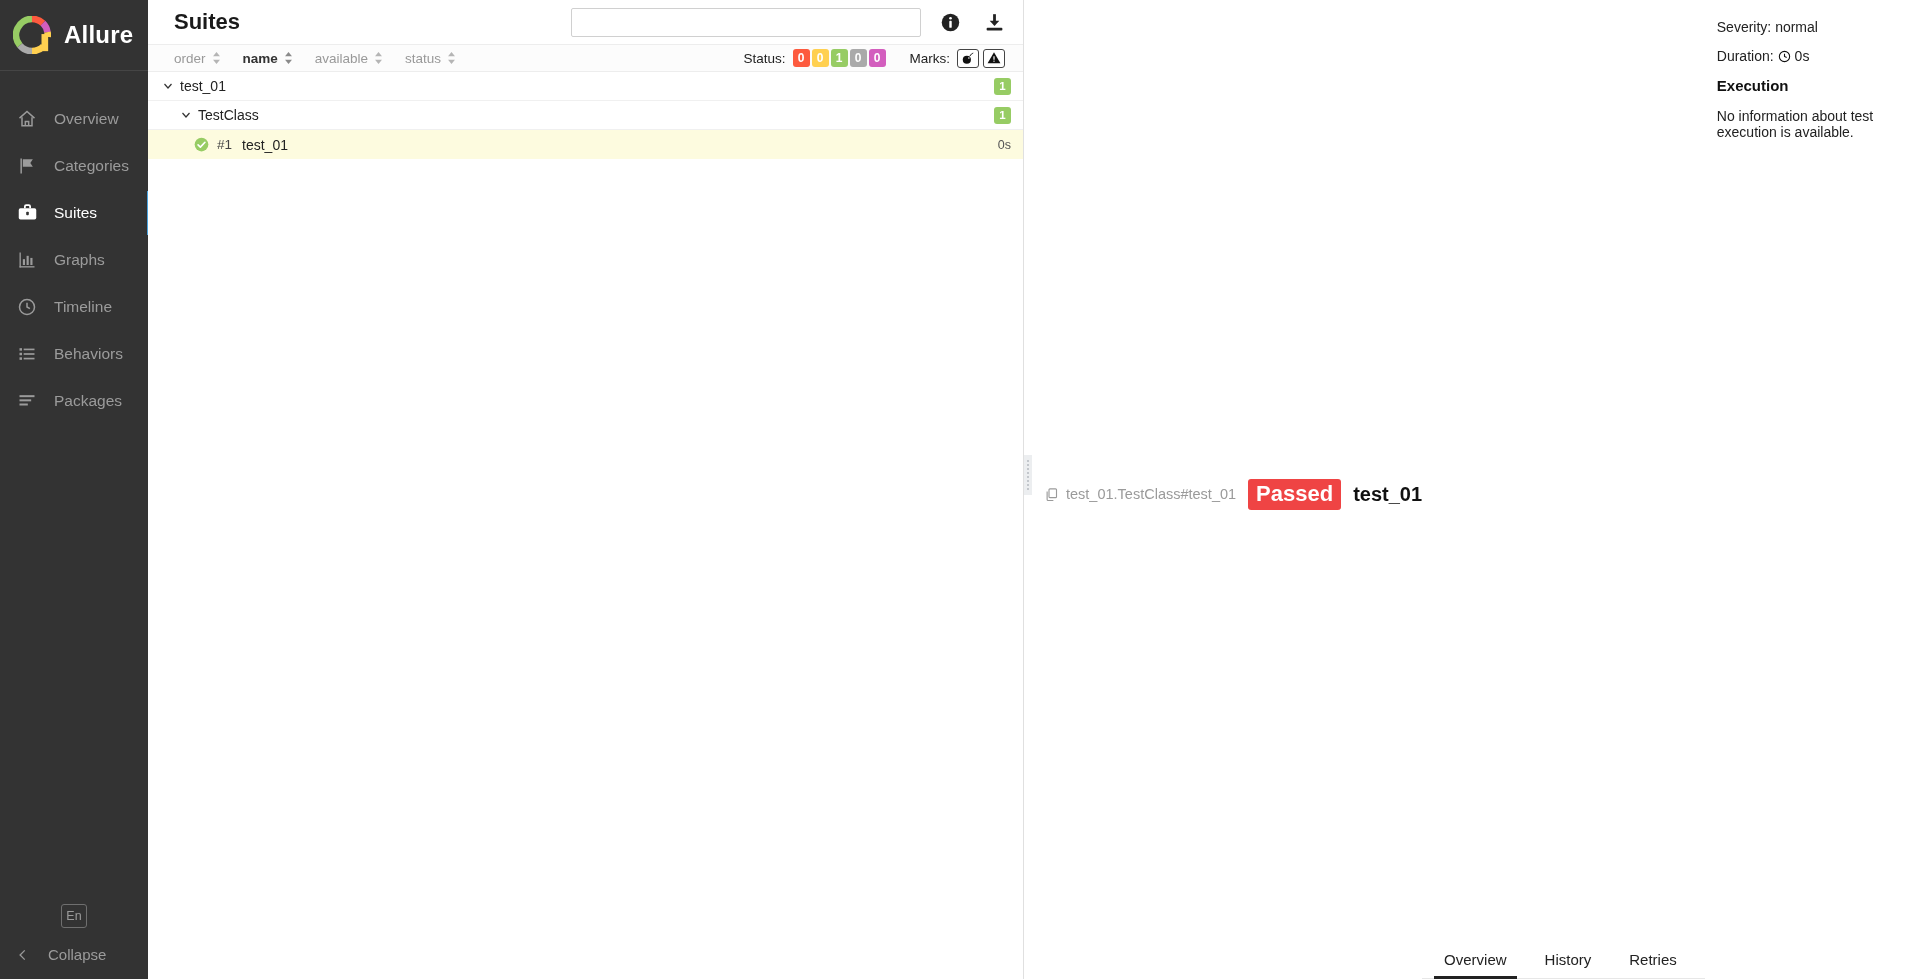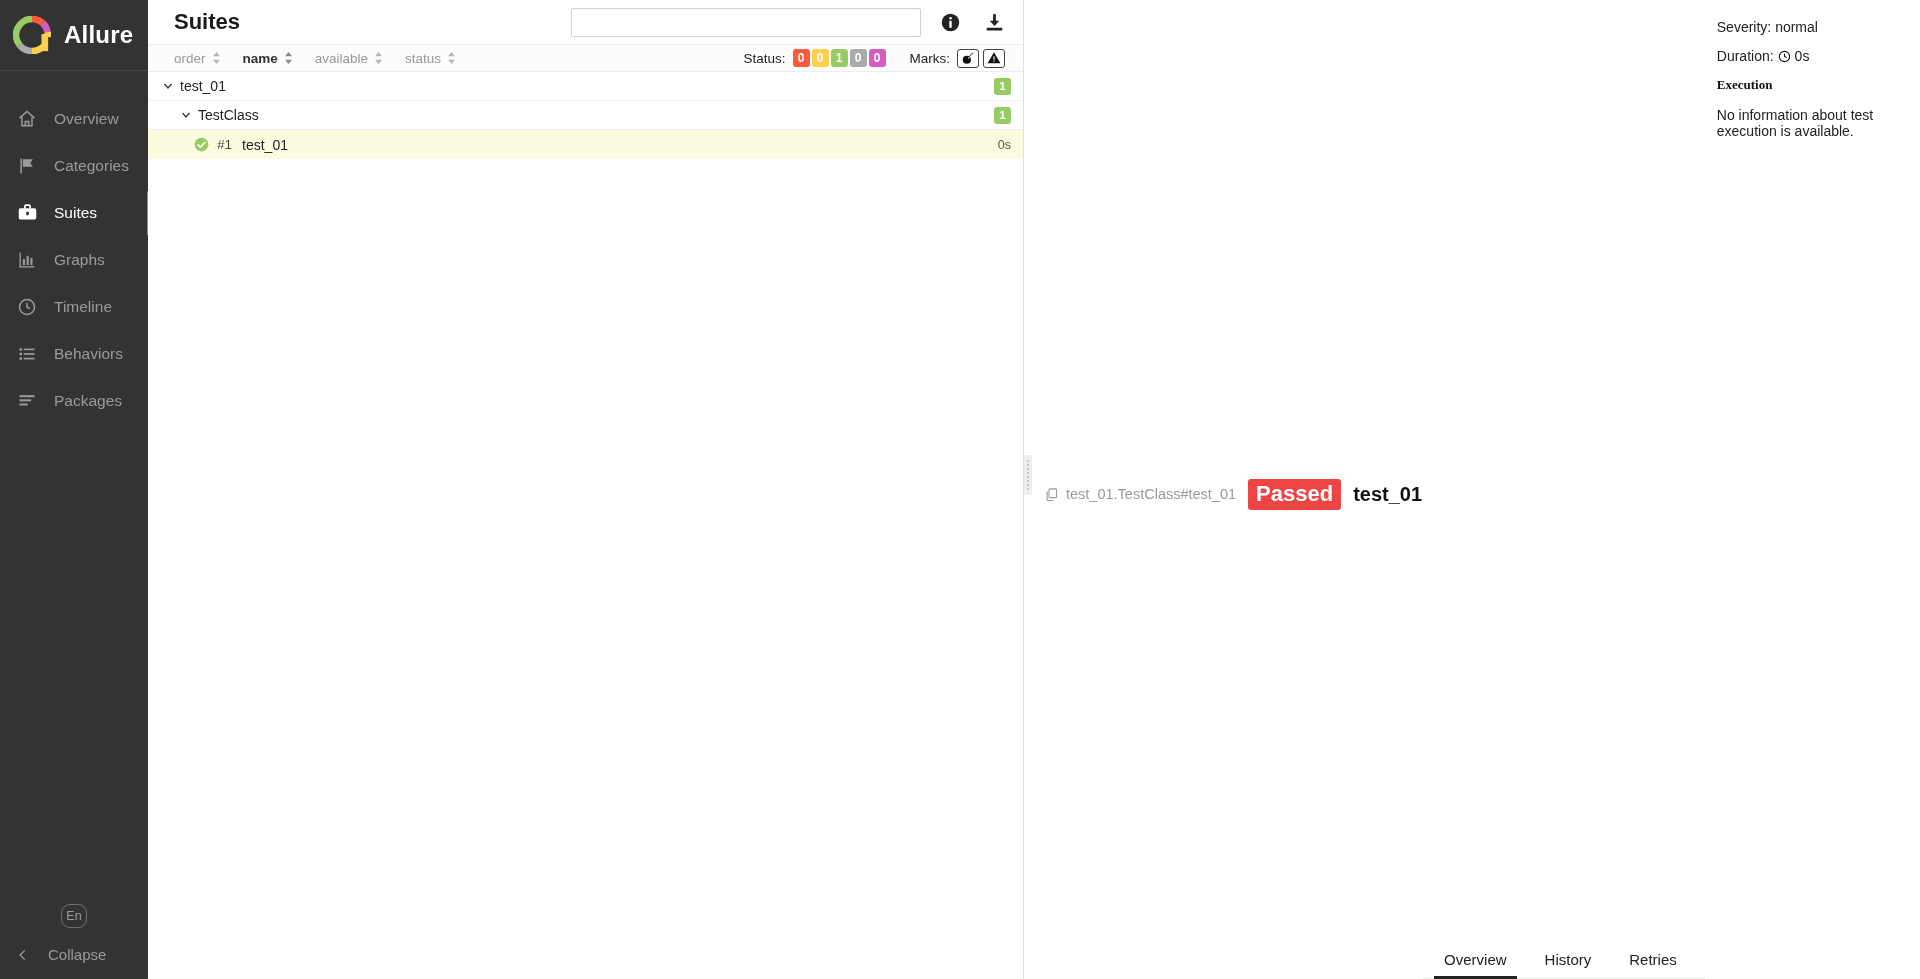--- a/index.html
+++ b/index.html
@@ -49,21 +49,21 @@
   .nav-item.active .bar {
     position: absolute; right: -2px; top: 2px;
     width: 3px; height: 44px; background: #4aa3df;
   }
   .sidebar-bottom {
     margin-top: auto;
     padding-bottom: 16px;
   }
   .lang-btn {
     width: 26px; height: 24px;
-    border: 1px solid #6f6f6f; border-radius: 9px;
+    border: 1px solid #6f6f6f; border-radius: 3px;
     color: #9b9b9b; font-size: 12.5px;
     display: flex; align-items: center; justify-content: center;
     margin: 0 auto 18px auto;
     cursor: pointer;
   }
   .collapse-row {
     display: flex; align-items: center;
     padding-left: 16px;
     color: #9b9b9b; font-size: 15px;
     cursor: pointer;
@@ -212,21 +212,21 @@
     padding: 4px 10px 8px 10px;
     margin-right: 18px;
     cursor: pointer;
     border-bottom: 3px solid transparent;
     margin-bottom: -1px;
   }
   .d-tab.active { border-bottom-color: #222; }
   .d-body { padding: 19px 0 0 12px; }
   .d-line { font-size: 14px; color: #222; margin-bottom: 13px; display: flex; align-items: center; }
   .d-line .clock-ic { margin: 0 4px 0 4px; display: inline-flex; }
-  .d-section-title { font-size: 13px; font-weight: bold; color: #111; margin: 0 0 14px 0; font-family: Liberation Serif, serif; }
+  .d-section-title { font-size: 15px; font-weight: bold; color: #111; margin: 0 0 14px 0; }
   .d-note { font-size: 14px; color: #222; }
 </style>
 </head>
 <body>
 
 <div class="app">
 
   <aside class="sidebar">
     <div class="brand">
       <svg class="brand-logo" viewBox="0 0 40 40">

